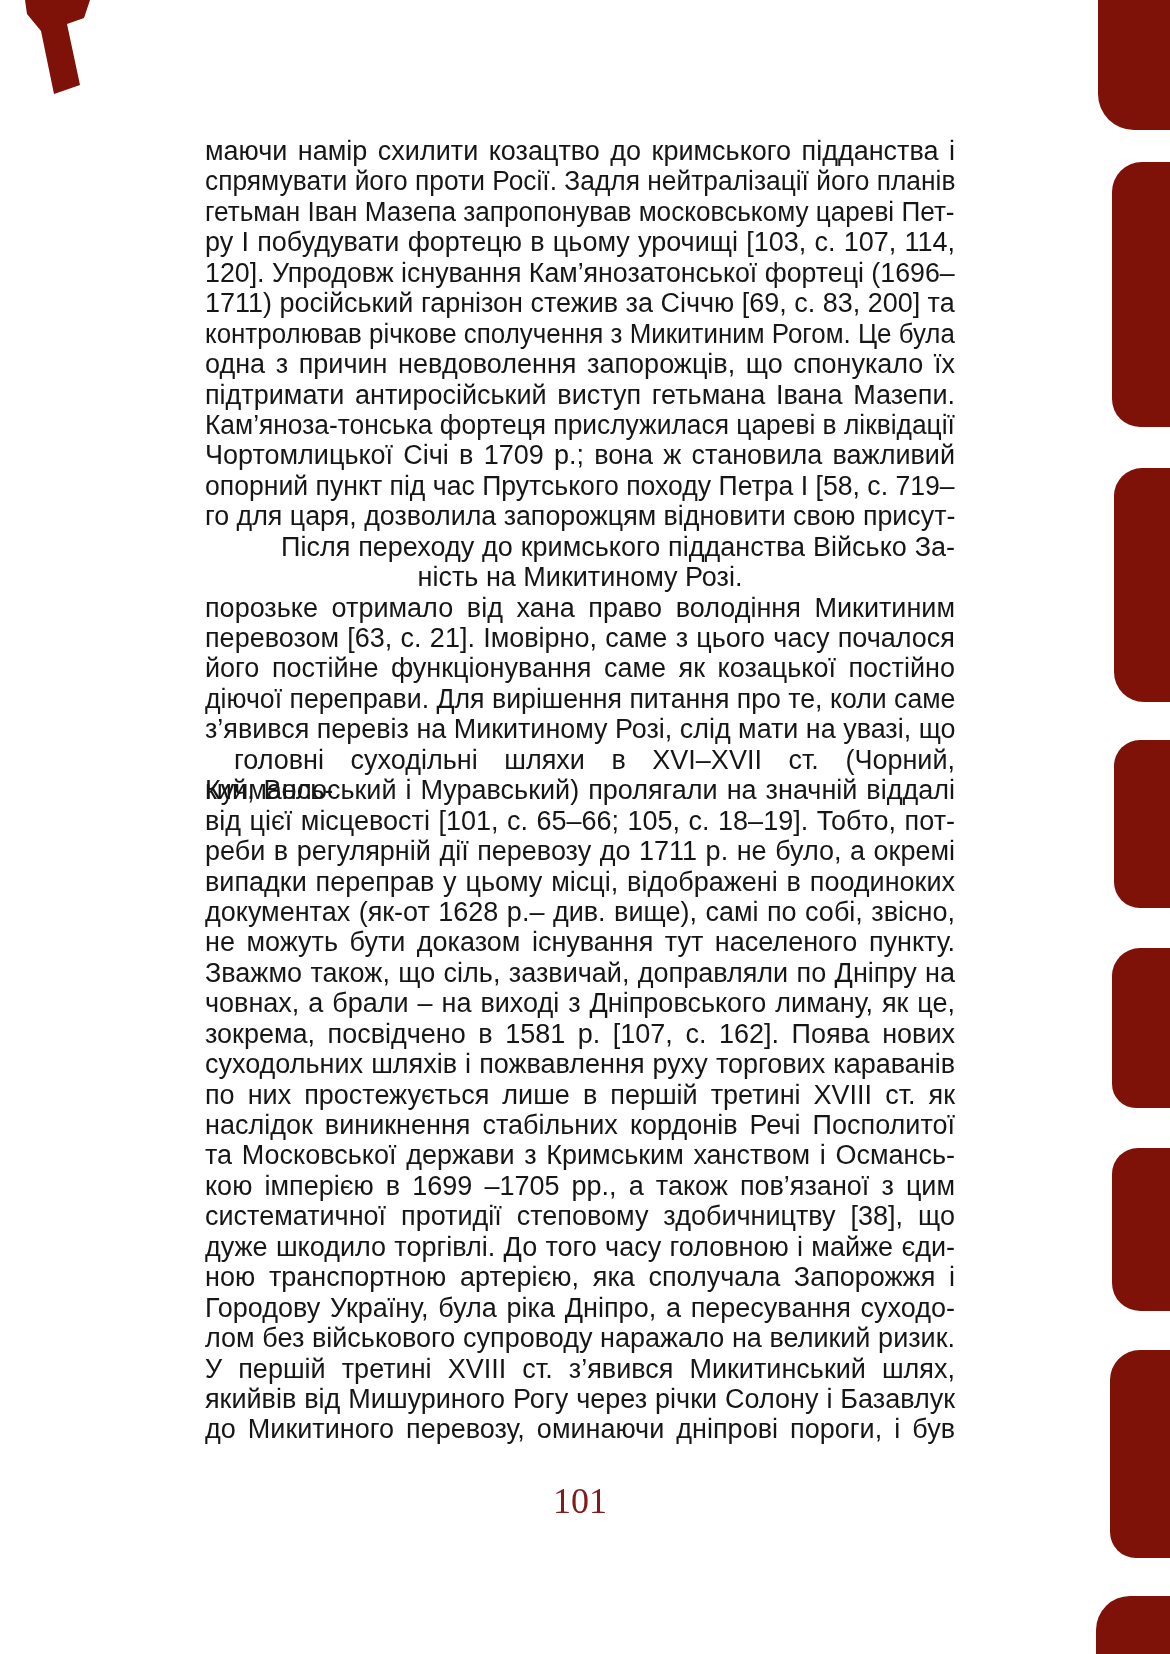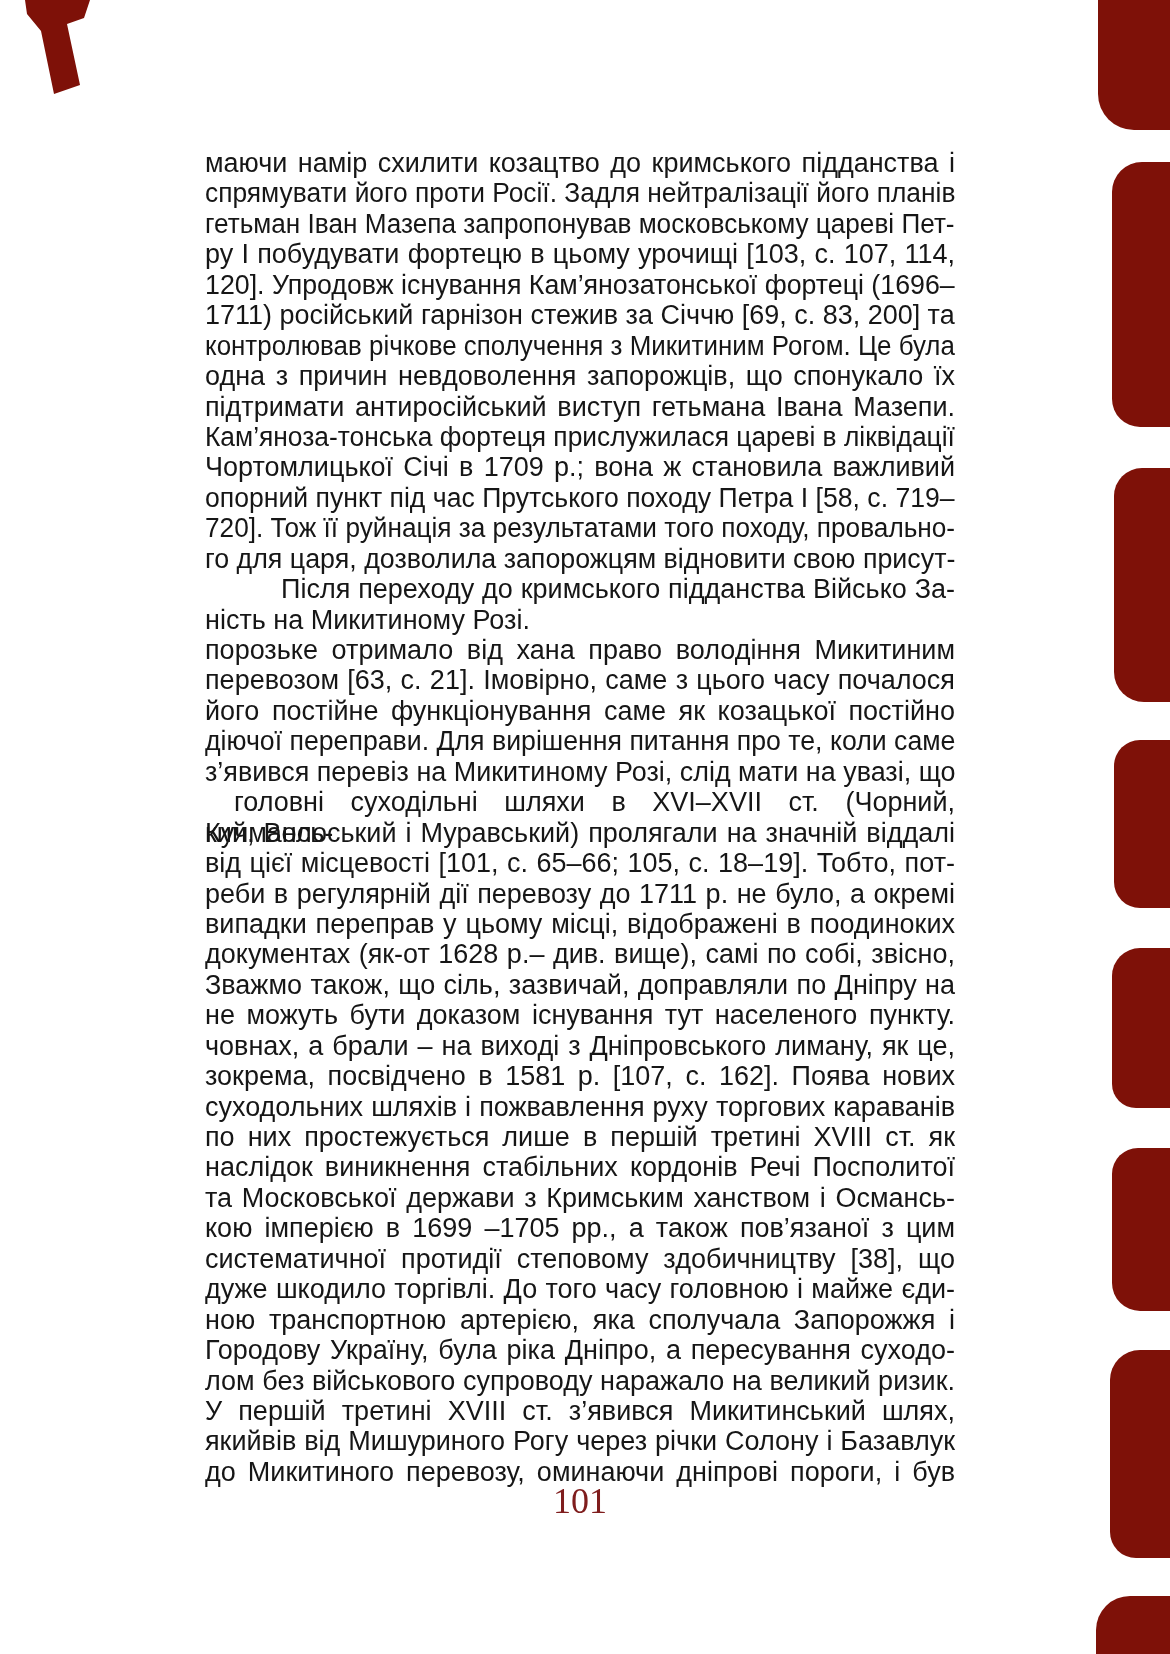--- a/index.html
+++ b/index.html
@@ -7,28 +7,28 @@
     position:relative;
     width:1170px; height:1654px;
     margin:0 auto;
     background:#ffffff;
     overflow:hidden;
     font-family:"Liberation Sans", sans-serif;
     color:#161616;
   }
   .text-block {
     position:absolute;
-    left:205px; top:148px;
+    left:205px; top:136px;
     width:750px;
   }
   .line {
     height:30.45px;
     line-height:30.45px;
     font-size:27px;
-    text-align:left;
+    text-align:center;
     white-space:normal;
     overflow:visible;
   }
   .line.just {
     text-align:justify;
     text-align-last:justify;
   }
   .line.indent { padding-left:76px; }
   .line .measure { display:inline-block; white-space:nowrap; }
   .page-number {
@@ -79,37 +79,36 @@
       <div class="line"><span class="measure" style="transform: scaleX(0.968992); transform-origin: left center;">гетьман Іван Мазепа запропонував московському цареві Пет-</span></div>
       <div class="line just"><span class="measure" style="display: inline; white-space: normal;">ру І побудувати фортецю в цьому урочищі [103, с. 107, 114,</span></div>
       <div class="line"><span class="measure" style="transform: scaleX(0.990753); transform-origin: left center;">120]. Упродовж існування Кам’янозатонської фортеці (1696–</span></div>
       <div class="line"><span class="measure" style="transform: scaleX(0.998668); transform-origin: left center;">1711) російський гарнізон стежив за Січчю [69, с. 83, 200] та</span></div>
       <div class="line"><span class="measure" style="transform: scaleX(0.960307); transform-origin: left center;">контролював річкове сполучення з Микитиним Рогом. Це була</span></div>
       <div class="line just"><span class="measure" style="display: inline; white-space: normal;">одна з причин невдоволення запорожців, що спонукало їх</span></div>
       <div class="line just"><span class="measure" style="display: inline; white-space: normal;">підтримати антиросійський виступ гетьмана Івана Мазепи.</span></div>
       <div class="line"><span class="measure" style="transform: scaleX(0.976562); transform-origin: left center;">Кам’яноза-тонська фортеця прислужилася цареві в ліквідації</span></div>
       <div class="line just"><span class="measure" style="display: inline; white-space: normal;">Чортомлицької Січі в 1709 р.; вона ж становила важливий</span></div>
       <div class="line"><span class="measure" style="transform: scaleX(0.985545); transform-origin: left center;">опорний пункт під час Прутського походу Петра І [58, с. 719–</span></div>
-      <div class="line"><span class="measure" style="transform: scaleX(0.970246); transform-origin: left center;">720]. Тож її руйнація за результатами того походу, провально-</span></div>
       <div class="line"><span class="measure" style="transform: scaleX(0.993377); transform-origin: left center;">го для царя, дозволила запорожцям відновити свою присут-</span></div>
       <div class="line indent just"><span class="measure" style="display: inline; white-space: normal;">Після переходу до кримського підданства Військо За-</span></div>
       <div class="line para-end"><span class="measure">ність на Микитиному Розі.</span></div>
       <div class="line just"><span class="measure" style="display: inline; white-space: normal;">порозьке отримало від хана право володіння Микитиним</span></div>
       <div class="line just"><span class="measure" style="display: inline; white-space: normal;">перевозом [63, с. 21]. Імовірно, саме з цього часу почалося</span></div>
       <div class="line just"><span class="measure" style="display: inline; white-space: normal;">його постійне функціонування саме як козацької постійно</span></div>
       <div class="line"><span class="measure" style="transform: scaleX(0.988142); transform-origin: left center;">діючої переправи. Для вирішення питання про те, коли саме</span></div>
       <div class="line"><span class="measure" style="transform: scaleX(0.99734); transform-origin: left center;">з’явився перевіз на Микитиному Розі, слід мати на увазі, що</span></div>
       <div class="line just"><span class="measure" style="display: inline; white-space: normal; margin-left: 29px;">головні суходільні шляхи в XVI–XVII ст. (Чорний, Кучмансь-</span></div>
       <div class="line just"><span class="measure" style="display: inline; white-space: normal;">кий, Волоський і Муравський) пролягали на значній віддалі</span></div>
       <div class="line just"><span class="measure" style="display: inline; white-space: normal;">від цієї місцевості [101, с. 65–66; 105, с. 18–19]. Тобто, пот-</span></div>
       <div class="line just"><span class="measure" style="display: inline; white-space: normal;">реби в регулярній дії перевозу до 1711 р. не було, а окремі</span></div>
       <div class="line just"><span class="measure" style="display: inline; white-space: normal;">випадки переправ у цьому місці, відображені в поодиноких</span></div>
       <div class="line just"><span class="measure" style="display: inline; white-space: normal;">документах (як-от 1628 р.– див. вище), самі по собі, звісно,</span></div>
+      <div class="line just"><span class="measure" style="display: inline; white-space: normal;">не можуть бути доказом існування тут населеного пункту.</span></div>
       <div class="line just"><span class="measure" style="display: inline; white-space: normal;">Зважмо також, що сіль, зазвичай, доправляли по Дніпру на</span></div>
-      <div class="line just"><span class="measure" style="display: inline; white-space: normal;">не можуть бути доказом існування тут населеного пункту.</span></div>
       <div class="line just"><span class="measure" style="display: inline; white-space: normal;">човнах, а брали – на виході з Дніпровського лиману, як це,</span></div>
       <div class="line just"><span class="measure" style="display: inline; white-space: normal;">зокрема, посвідчено в 1581 р. [107, с. 162]. Поява нових</span></div>
       <div class="line just"><span class="measure" style="display: inline; white-space: normal;">суходольних шляхів і пожвавлення руху торгових караванів</span></div>
       <div class="line just"><span class="measure" style="display: inline; white-space: normal;">по них простежується лише в першій третині XVIII ст. як</span></div>
       <div class="line just"><span class="measure" style="display: inline; white-space: normal;">наслідок виникнення стабільних кордонів Речі Посполитої</span></div>
       <div class="line just"><span class="measure" style="display: inline; white-space: normal;">та Московської держави з Кримським ханством і Османсь-</span></div>
       <div class="line just"><span class="measure" style="display: inline; white-space: normal;">кою імперією в 1699 –1705 рр., а також пов’язаної з цим</span></div>
       <div class="line just"><span class="measure" style="display: inline; white-space: normal;">систематичної протидії степовому здобичництву [38], що</span></div>
       <div class="line just"><span class="measure" style="display: inline; white-space: normal;">дуже шкодило торгівлі. До того часу головною і майже єди-</span></div>
       <div class="line just"><span class="measure" style="display: inline; white-space: normal; margin-top: 36px;">ною транспортною артерією, яка сполучала Запорожжя і</span></div>

